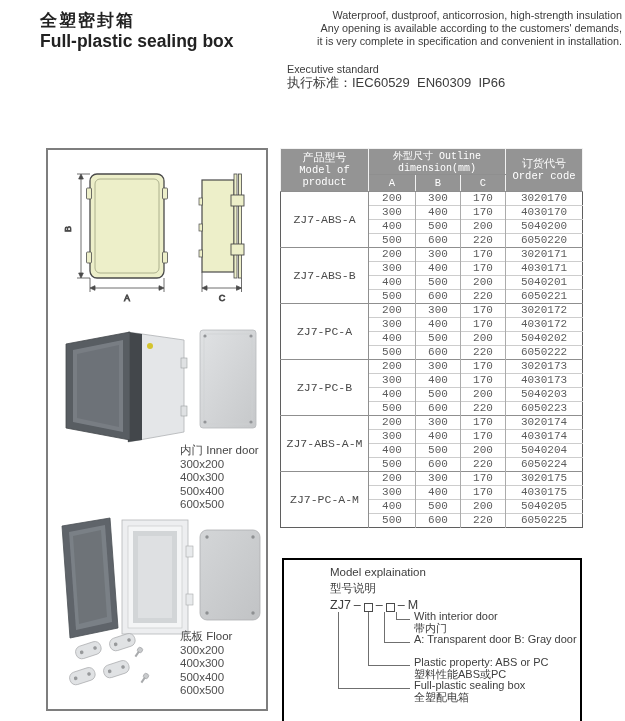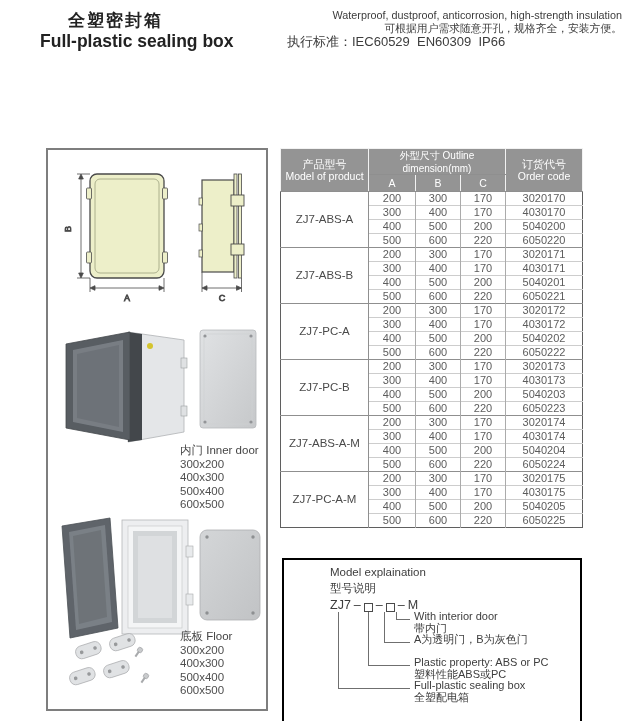--- a/index.html
+++ b/index.html
@@ -1,39 +1,39 @@
 <!DOCTYPE html>
 <html><head>
 <meta charset="utf-8">
 <style>
   * { margin:0; padding:0; box-sizing:border-box; }
   body { background:#fff; font-family:"Liberation Sans", sans-serif; }
   .page { position:relative; width:625px; height:721px; background:#fff; overflow:hidden; }
 
   
   .title-block { position:absolute; left:40px; top:10px; color:#222; }
-  .title-zh { font-size:17px; font-weight:bold; line-height:21px; letter-spacing:2px;margin-left:28px; }
+  .title-zh { font-size:17px; font-weight:bold; line-height:21px; letter-spacing:2px; }
   .title-en { font-size:17.5px; font-weight:bold; line-height:21px; }
 
   
   .desc-block { position:absolute; left:287px; top:9px; width:335px; color:#3c3c3c; }
   .desc-line { font-size:10.8px; line-height:13px;text-align:right; }
   .std-label { font-size:10.8px; line-height:13px; margin-top:15px; }
   .std-value { font-size:13px; line-height:13px; white-space:pre-wrap; }
 
   
   .left-panel { position:absolute; left:46px; top:148px; width:222px; height:563px;
                 border:2px solid #7e7e7e; background:#fff; }
   .cap { position:absolute; color:#4e4e4e; font-size:11.5px; line-height:13.5px; }
   .cap-label { color:#454545; }
 
   
   .spec-table-wrap { position:absolute; left:280px; top:148px; width:302px; }
   table.spec { width:302px; border-collapse:collapse; table-layout:fixed;
-               border:1.5px solid #5f5f5f; }
+               border:1.5px solid #5f5f5f;font-family:Liberation Mono, monospace; }
   table.spec th { background:#949494; color:#fff; font-weight:normal;
                   border:1px solid #f2f2f2; text-align:center; }
   th.h-model, th.h-order { font-size:10.5px; line-height:12px; }
   th.h-dimgrp { font-size:10px; height:21px; }
   th.h-sub { font-size:10.5px; height:17px; }
   .th-zh { font-size:11px; }
   table.spec td { text-align:center; font-size:11px; color:#5c5c5c; height:13.6px;
                   line-height:13px; padding:0; border-top:1px solid #cdcdcd; }
   table.spec td.dim, table.spec td.order { border-left:1px solid #ababab; }
   table.spec td.model { font-size:11.5px; color:#4a4a4a; border-left:none;
@@ -67,21 +67,23 @@
 
 <div class="page">
 
   <div class="title-block">
     <div class="title-zh">全塑密封箱</div>
     <div class="title-en">Full-plastic sealing box</div>
   </div>
 
   <div class="desc-block">
     <div class="desc-line">Waterproof, dustproof, anticorrosion, high-strength insulation</div>
-    <div class="desc-line">可根据用户需求随意开孔，规格齐全，安装方便。</div>
+    <div class="desc-line">Any opening is available according to the customers' demands,</div>
+    <div class="desc-line">it is very complete in specification and convenient in installation.</div>
+    <div class="std-label">Executive standard</div>
     <div class="std-value">执行标准：IEC60529  EN60309  IP66</div>
   </div>
 
   <div class="left-panel">
 
     <svg style="position:absolute;left:8px;top:14px;" width="210" height="150" viewBox="0 0 210 150">
       <g>
         <rect x="34" y="10" width="74" height="104" rx="7" fill="#edefc9" stroke="#4a4a4a" stroke-width="1.3"></rect>
         <rect x="39" y="15" width="64" height="94" rx="5" fill="none" stroke="#a5a987" stroke-width="0.9"></rect>
         <rect x="30.5" y="24" width="5" height="11" rx="1" fill="#edefc9" stroke="#4a4a4a" stroke-width="0.8"></rect>
@@ -426,21 +428,21 @@
     </div>
     <div class="conn conn-zj7"></div>
     <div class="conn conn-b1"></div>
     <div class="conn conn-b2"></div>
     <div class="conn conn-m"></div>
     <div class="exp-item exp-item-1">
       <div class="en">With interior door</div>
       <div class="zh">带内门</div>
     </div>
     <div class="exp-item exp-item-2">
-      <div class="zh">A为透明门，B为灰色门</div>
+      <div class="en">A: Transparent door B: Gray door</div>
     </div>
     <div class="exp-item exp-item-3">
       <div class="en">Plastic property: ABS or PC</div>
       <div class="zh">塑料性能ABS或PC</div>
     </div>
     <div class="exp-item exp-item-4">
       <div class="en">Full-plastic sealing box</div>
       <div class="zh">全塑配电箱</div>
     </div>
   </div>

